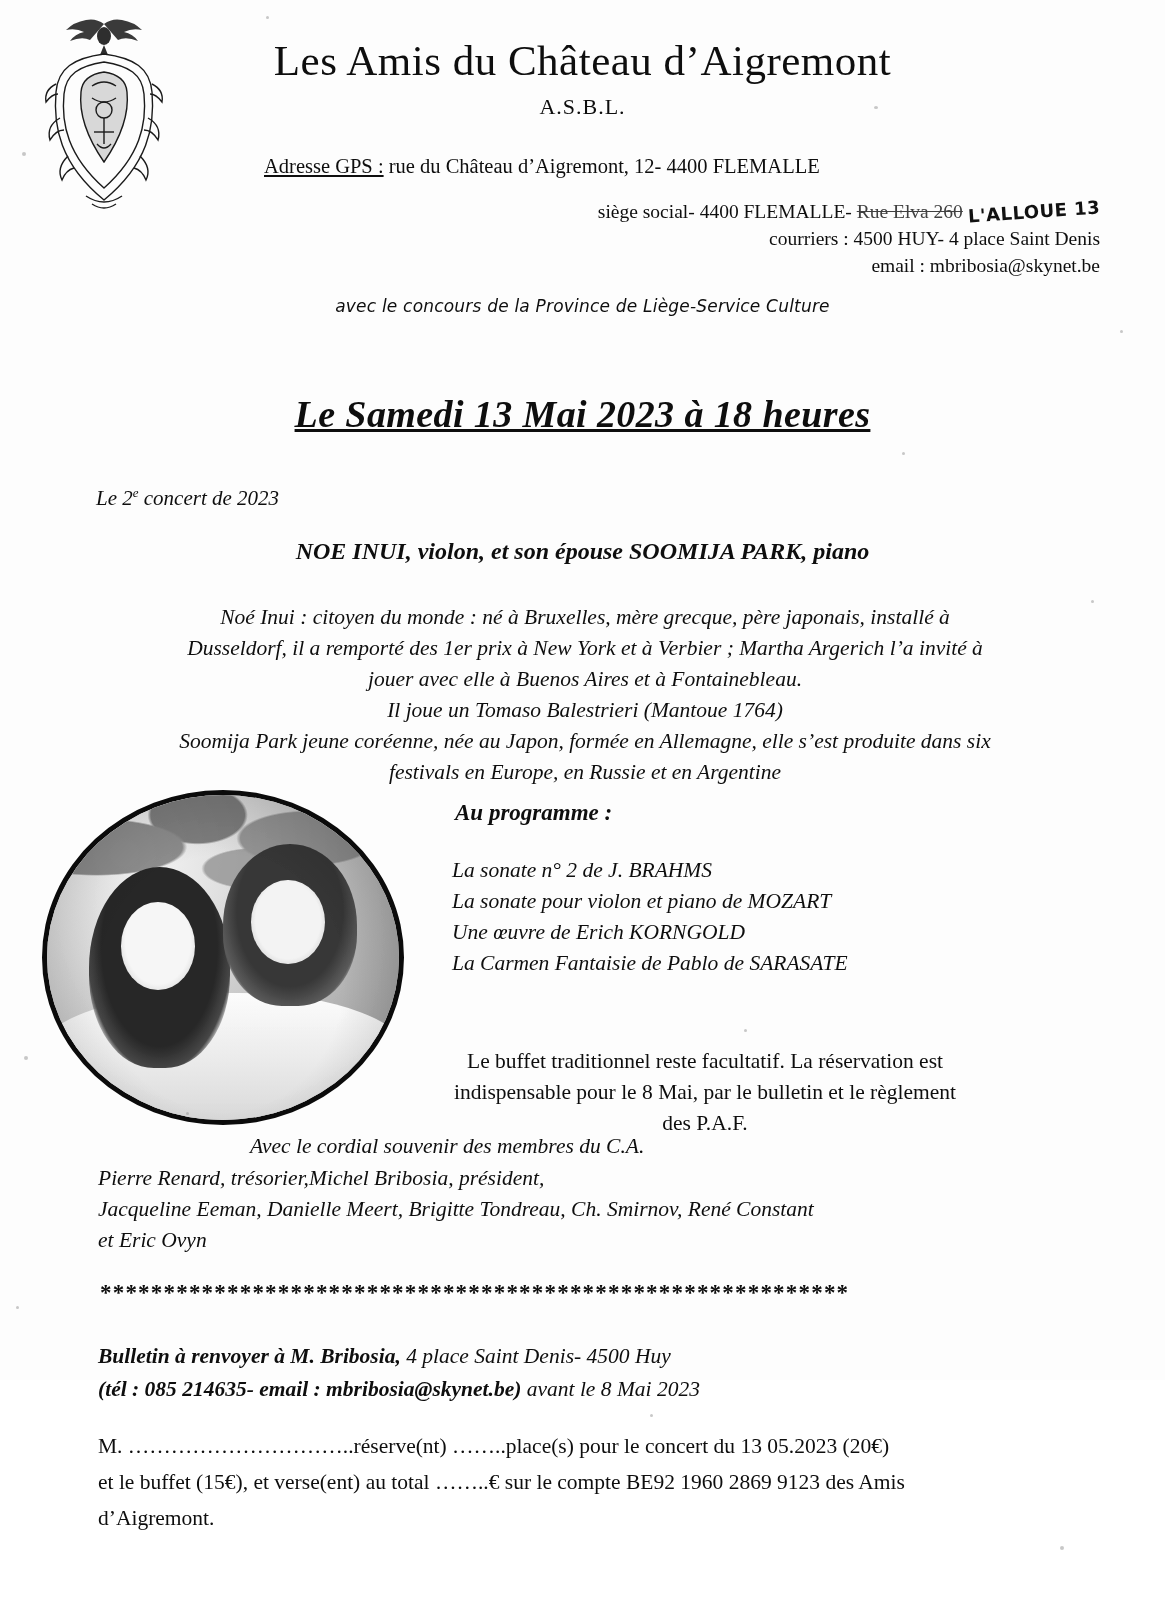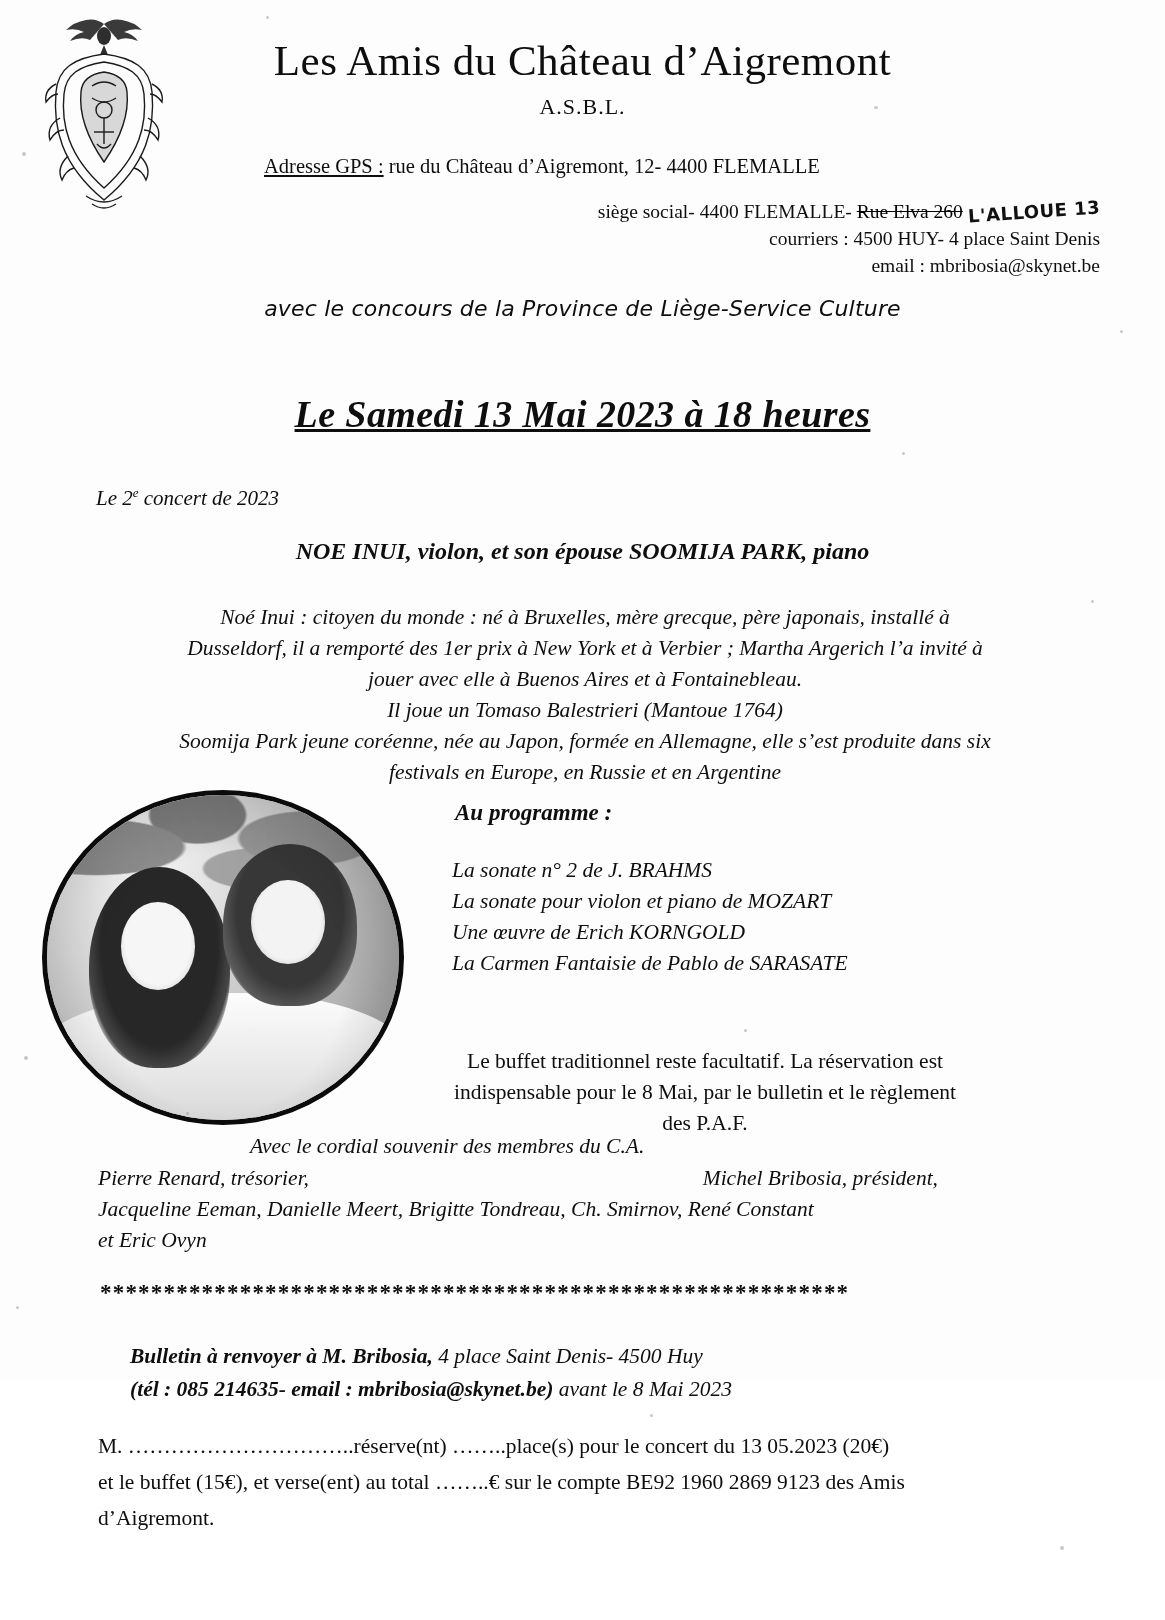--- a/index.html
+++ b/index.html
@@ -77,40 +77,40 @@
     top: 198px;
     width: 1100px;
     text-align: right;
     font-size: 19.5px;
     line-height: 27px;
   }
   .addr-line { white-space: nowrap; }
 
   .struck {
     text-decoration: line-through;
-    color: #000000;
+    color: #404040;
   }
   .handwrite {
     font-family: "DejaVu Sans", sans-serif;
     font-weight: 700;
     font-size: 18px;
     letter-spacing: .5px;
     transform: rotate(-4deg);
     display: inline-block;
     color: #111;
   }
 
   .province {
     position: absolute;
     left: 0;
     top: 296px;
     width: 1165px;
     text-align: center;
     font-family: "DejaVu Sans", sans-serif;
-    font-size: 22px;
+    font-size: 17px;
     font-style: italic;
     letter-spacing: .2px;
   }
 
   
   .date-head {
     position: absolute;
     left: 0;
     top: 392px;
     width: 1165px;
@@ -285,21 +285,21 @@
     position: absolute;
     left: 98px;
     top: 1163px;
     width: 980px;
     font-size: 21.5px;
     font-style: italic;
     line-height: 31px;
   }
   .members-row {
     display: flex;
-    justify-content: space-between;
+    justify-content: flex-start;
   }
   .members-row .right { margin-right: 140px; }
 
   .stars {
     position: absolute;
     left: 100px;
     top: 1280px;
     width: 905px;
     font-family: "Liberation Serif", serif;
     font-size: 23px;
@@ -311,21 +311,21 @@
 
   .bulletin {
     position: absolute;
     left: 98px;
     top: 1340px;
     width: 1000px;
     font-size: 21.5px;
     font-style: italic;
     line-height: 33px;
   }
-  .bulletin b { font-weight: 700; margin-left: 32px; }
+  .bulletin b { font-weight: 700; }
 
   .form {
     position: absolute;
     left: 98px;
     top: 1428px;
     width: 1000px;
     font-size: 21.5px;
     line-height: 36px;
   }
 </style>

